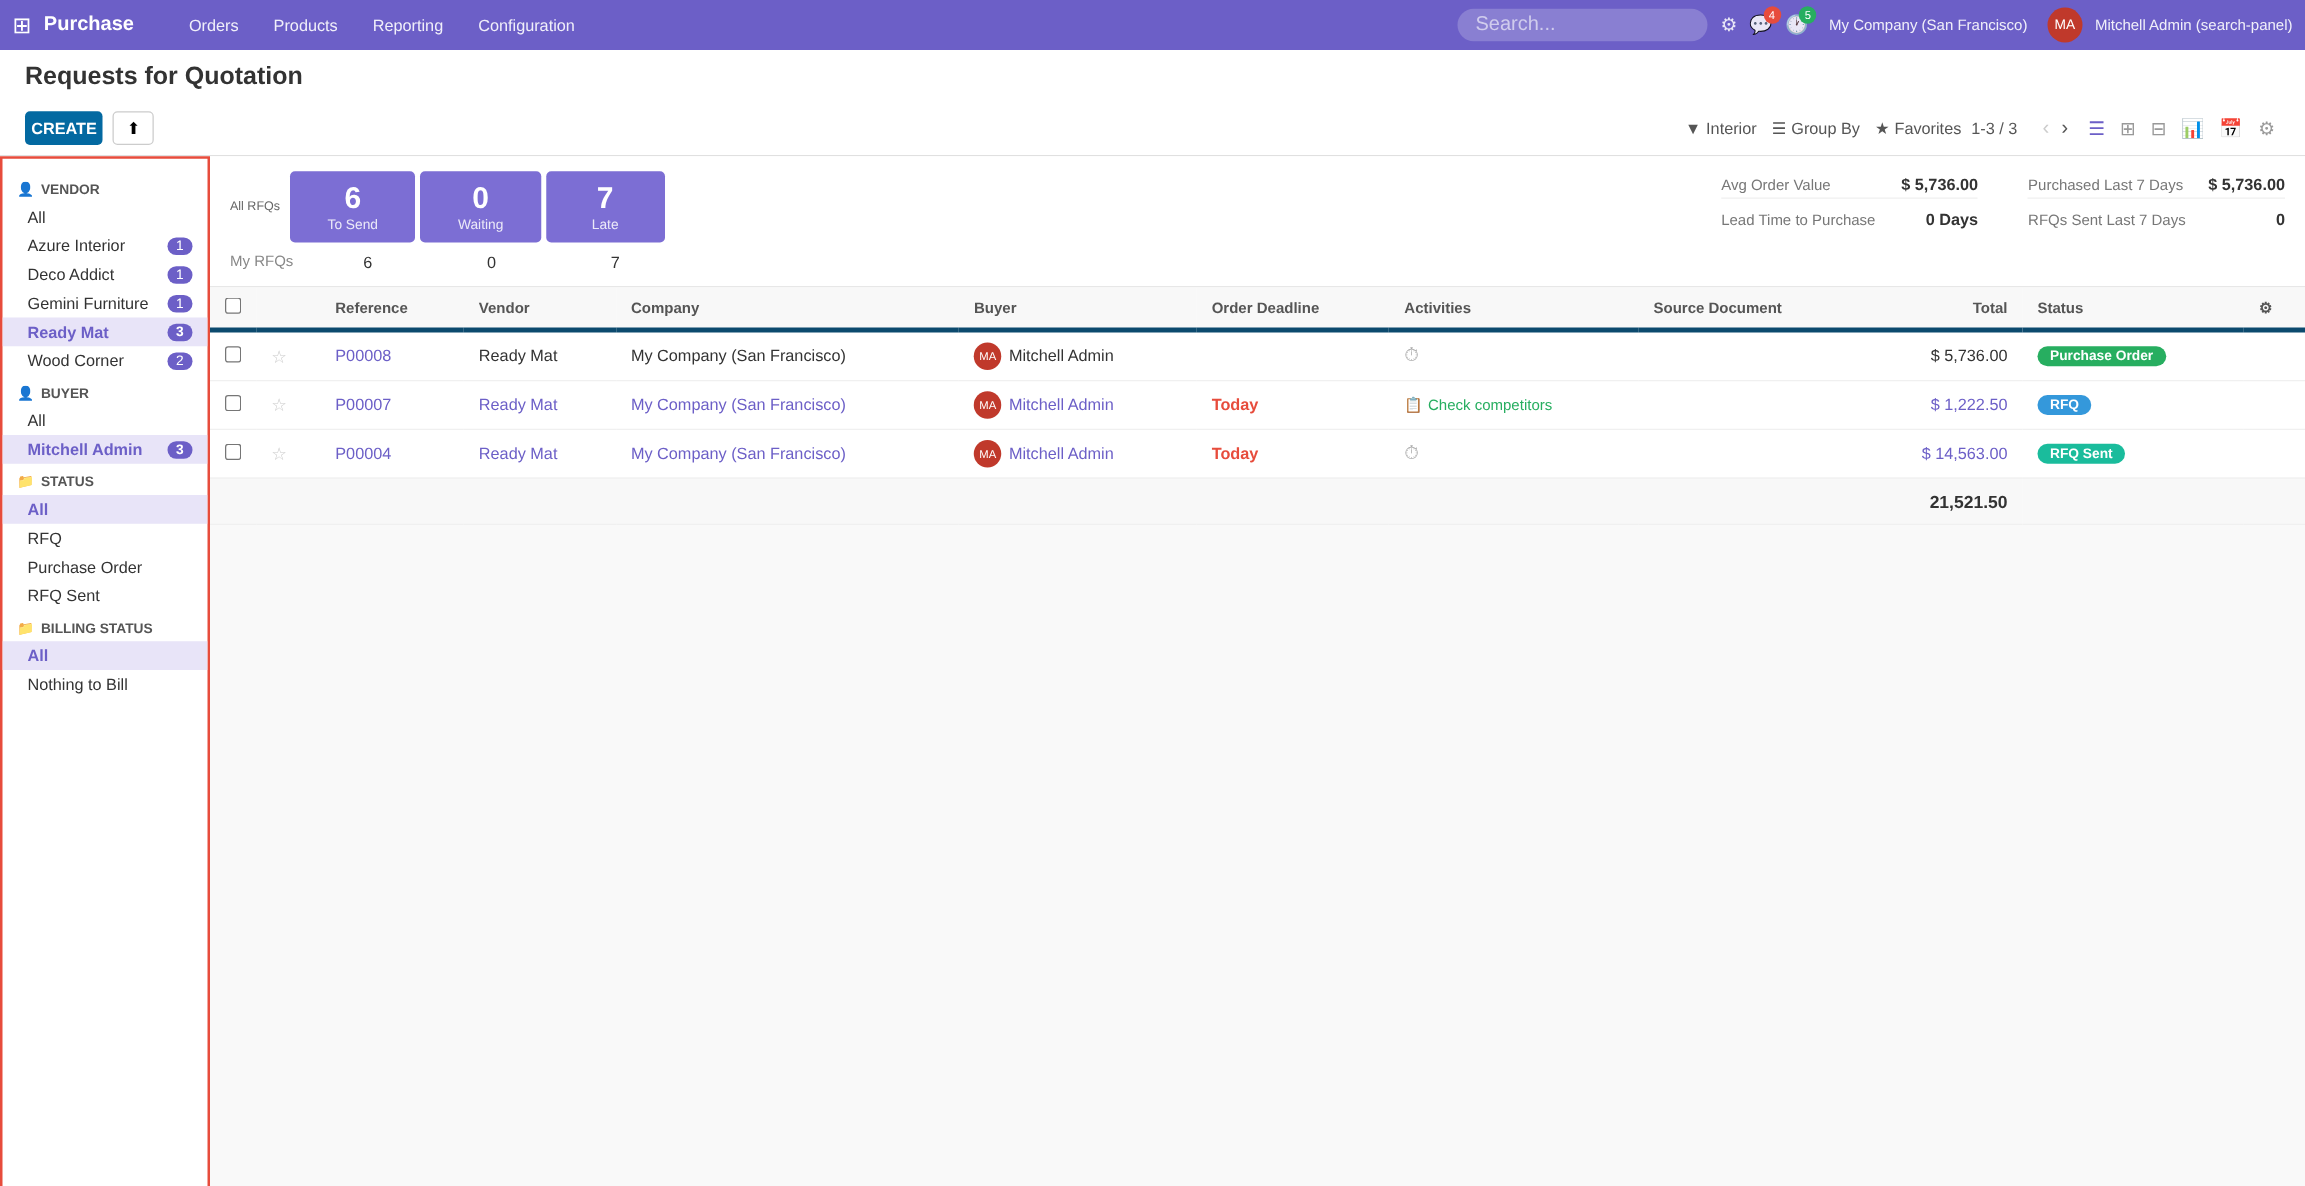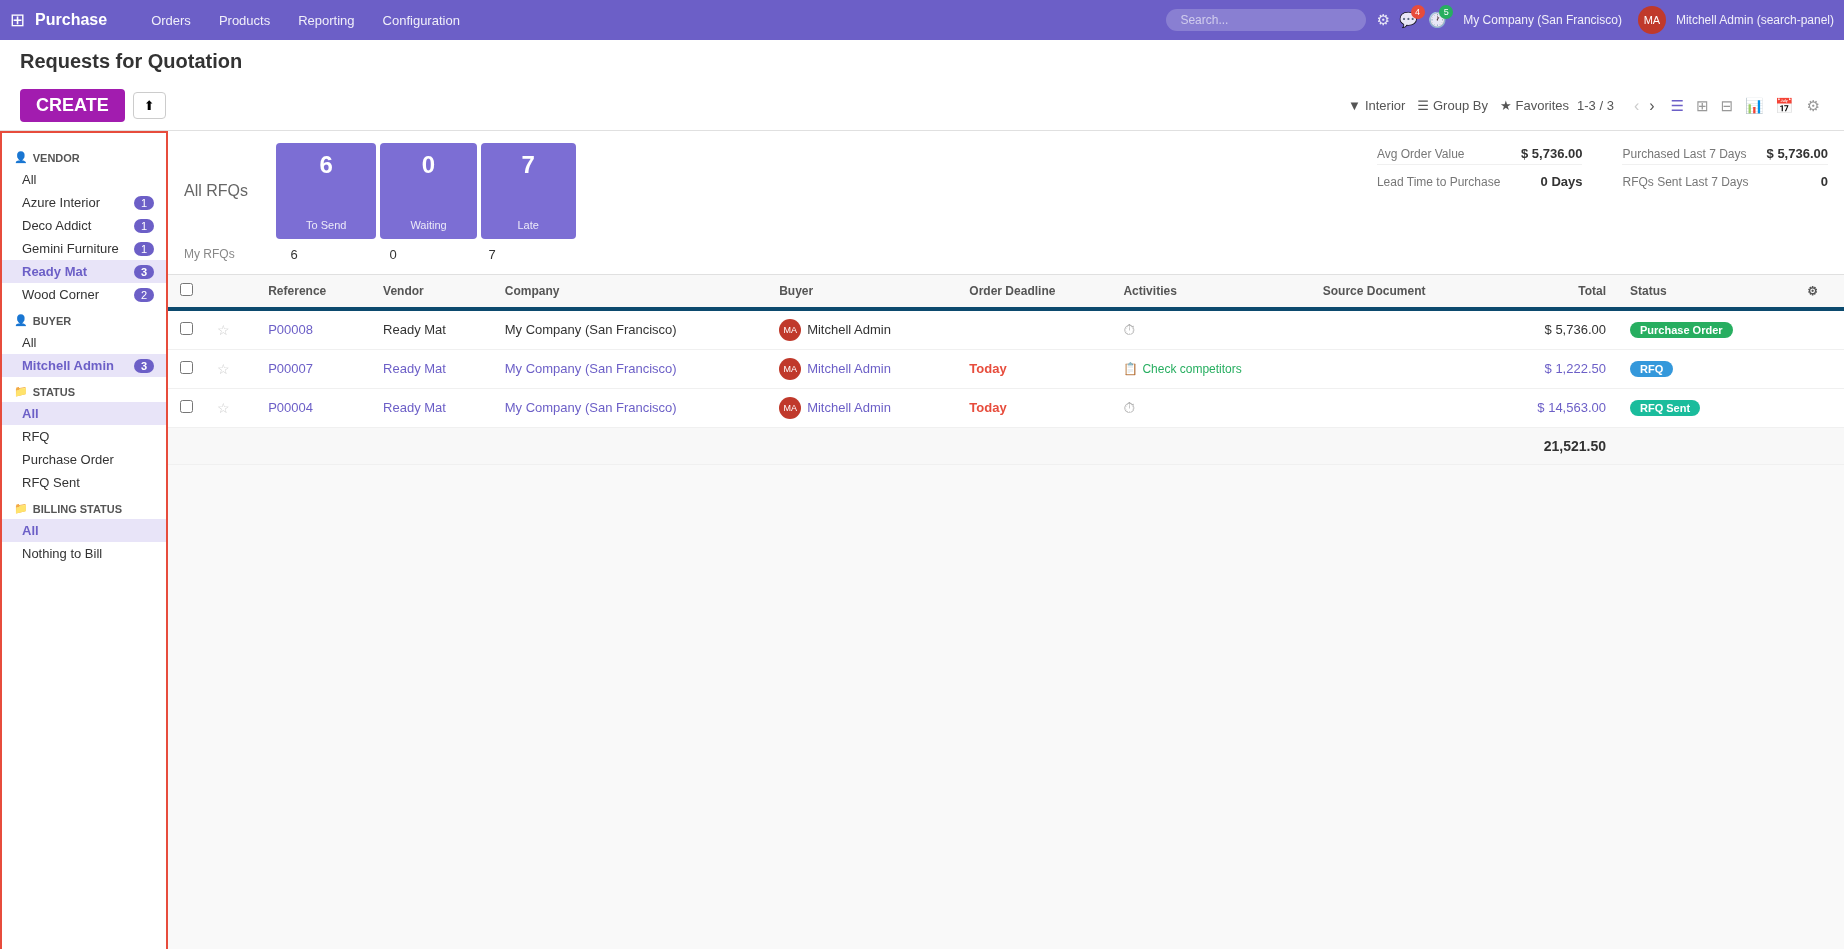--- a/index.html
+++ b/index.html
@@ -25,21 +25,21 @@
       color: rgba(255,255,255,0.9);
     }
     .top-nav .spacer { flex: 1; }
     .top-nav .search-bar {
       background: rgba(255,255,255,0.2);
       border: none;
       border-radius: 20px;
       padding: 4px 14px;
       color: white;
       width: 200px;
-      font-size: 12px;
+      font-size: 16px;
     }
     .top-nav .search-bar::placeholder { color: rgba(255,255,255,0.6); }
     .top-nav .icons { display: flex; align-items: center; gap: 10px; margin-left: 10px; }
     .top-nav .icon-btn {
       color: rgba(255,255,255,0.85);
       font-size: 15px;
       cursor: pointer;
       position: relative;
     }
     .badge {
@@ -76,26 +76,26 @@
     }
     .top-nav .user-name { font-size: 12px; color: rgba(255,255,255,0.9); }
     .page-title { font-size: 20px; font-weight: 600; color: #333; padding-bottom: 8px; }
     .toolbar {
       display: flex;
       align-items: center;
       gap: 8px;
       padding: 8px 0;
     }
     .btn-create {
-      background: #a21caf;
+      background: #0369a1;
       color: white;
       border: none;
-      padding: 6px 16px;
+      padding: 6px 5px;
       border-radius: 4px;
-      font-size: 18px;
+      font-size: 13px;
       font-weight: 600;
       cursor: pointer;
     }
     .btn-upload {
       background: white;
       border: 1px solid #ccc;
       padding: 5px 10px;
       border-radius: 4px;
       cursor: pointer;
       font-size: 13px;
@@ -228,21 +228,21 @@
     .count-tab {
       background: #7c6ed4;
       color: white;
       padding: 8px 30px;
       border-radius: 4px;
       text-align: center;
       cursor: pointer;
       min-width: 95px;
     }
     .count-tab .num { font-size: 24px; font-weight: 700; line-height: 1.2; }
-    .count-tab .lbl { font-size: 11px; opacity: 0.85; margin-top: 39px; }
+    .count-tab .lbl { font-size: 11px; opacity: 0.85; }
   </style>
 </head>
 <body>
 
 <nav class="top-nav">
   <span class="app-grid">⊞</span>
   <span class="app-name">Purchase</span>
   <div class="nav-items">
     <span class="nav-item">Orders</span>
     <span class="nav-item">Products</span>
@@ -377,21 +377,21 @@
     </div>
   </aside>
 
   <div class="content">
 
     <div style="background: white; border-bottom: 1px solid #e0e0e0; padding: 12px 16px;">
       <div style="display: flex; align-items: flex-start; gap: 16px;">
 
         <div>
           <div style="display: flex; align-items: center; gap: 4px; margin-bottom: 8px;">
-            <span style="font-size: 16px; color: #666; margin-right: 24px;">All RFQs</span>
+            <span style="font-size: 10px; color: #666; margin-right: 4px;">All RFQs</span>
             <div class="count-tab">
               <div class="num">6</div>
               <div class="lbl">To Send</div>
             </div>
             <div class="count-tab">
               <div class="num">0</div>
               <div class="lbl">Waiting</div>
             </div>
             <div class="count-tab">
               <div class="num">7</div>

